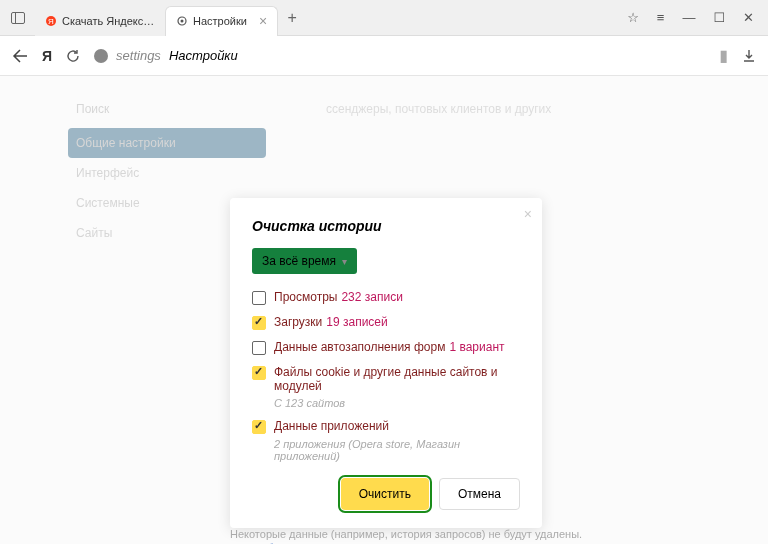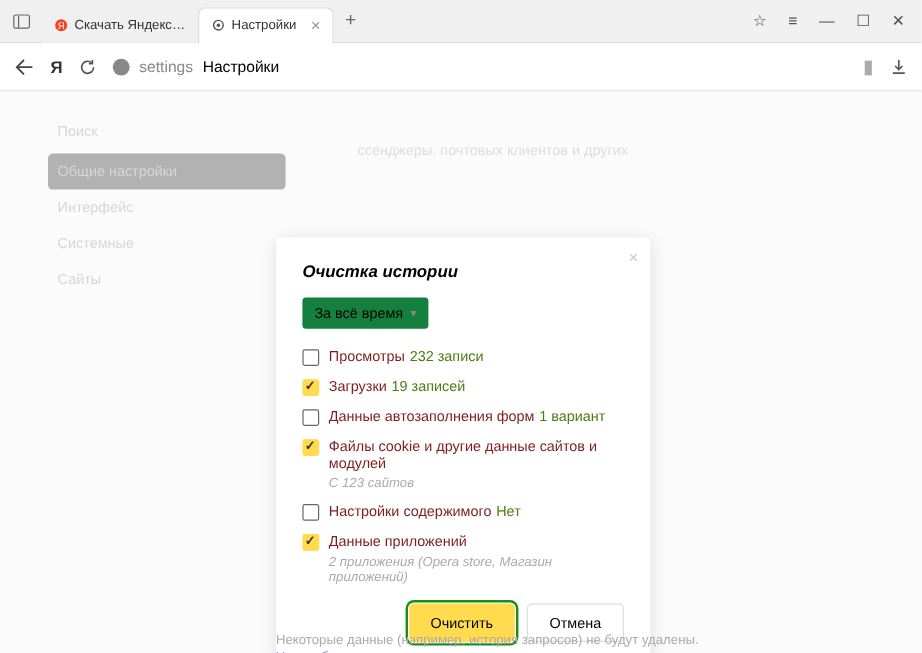--- a/index.html
+++ b/index.html
@@ -14,45 +14,45 @@
 .tab.active { background: #fff; border: 1px solid #ddd; border-bottom: none; }
 .tab-icon { width: 12px; height: 12px; margin-right: 5px; flex-shrink: 0; }
 .tab-text { white-space: nowrap; overflow: hidden; text-overflow: ellipsis; }
 .tab-close { margin-left: 12px; color: #999; font-size: 14px; }
 .tab-new { width: 28px; display: flex; justify-content: center; color: #666; font-size: 16px; }
 .win-controls { margin-left: auto; display: flex; gap: 18px; padding-right: 14px; color: #555; font-size: 13px; }
 .win-controls span { cursor: pointer; }
 
 .navbar { height: 40px; background: #fff; display: flex; align-items: center; padding: 0 12px; border-bottom: 1px solid #e5e5e5; gap: 14px; }
 .nav-icon { color: #555; cursor: pointer; display: flex; align-items: center; }
-.addr { flex: 1; display: flex; align-items: center; gap: 8px; font-size: 13px; }
+.addr { flex: 1; display: flex; align-items: center; gap: 8px; font-size: 13px; font-style: italic; }
 .addr-lock { width: 14px; height: 14px; background: #888; border-radius: 50%; }
 .addr-path { color: #888; }
 
 .page { position: relative; height: 468px; display: flex; }
-.sidebar { width: 238px; padding: 26px 0 0 40px; }
+.sidebar { width: 238px; padding: 26px 0 0 40px; margin-left: 28px; }
 .side-title { font-size: 12px; color: #999; margin-bottom: 12px; padding-left: 8px; }
 .side-item { font-size: 12px; color: #999; padding: 8px; border-radius: 4px; cursor: pointer; }
-.side-item.sel { background: #404040; }
+.side-item.sel { background: #0c4a6e; }
 .content { flex: 1; padding: 26px 40px 0 60px; font-size: 12px; color: #aaa; }
 
 .overlay { position: absolute; inset: 0; background: rgba(255,255,255,0.6); }
 
 .dialog { position: absolute; left: 230px; top: 122px; width: 312px; background: #fff; border-radius: 4px; box-shadow: 0 2px 14px rgba(0,0,0,0.12); padding: 20px 22px 18px; }
 .dialog-close { position: absolute; right: 10px; top: 8px; color: #ccc; font-size: 14px; cursor: pointer; }
 .dialog h2 { font-size: 14px; font-weight: bold; margin-bottom: 14px; font-style: italic; }
 .dropdown { display: inline-flex; align-items: center; background: #15803d; padding: 6px 10px; border-radius: 3px; font-size: 12px; cursor: pointer; margin-bottom: 16px; }
 .dropdown::after { content: '▾'; margin-left: 6px; font-size: 10px; color: #888; }
 
 .check-row { display: flex; align-items: flex-start; gap: 8px; margin-bottom: 10px; font-size: 12px; }
 .checkbox { width: 14px; height: 14px; border: 1.5px solid #666; border-radius: 2px; flex-shrink: 0; margin-top: 1px; cursor: pointer; position: relative; }
 .checkbox.checked { background: #ffdb4d; border-color: #ffdb4d; }
 .checkbox.checked::after { content: '✓'; position: absolute; left: 1px; top: -2px; font-size: 11px; color: #333; font-weight: bold; }
 .check-label { color: #7f1d1d; }
-.check-sub { color: #4d7c0f; margin-left: 4px; }
+.check-sub { color: #be185d; margin-left: 4px; }
 .check-subline { font-size: 11px; color: #aaa; margin: -6px 0 10px 22px; font-style: italic; }
 
 .dialog-btns { display: flex; gap: 10px; justify-content: flex-end; margin-top: 16px; }
 .btn { padding: 8px 18px; font-size: 12px; border-radius: 4px; cursor: pointer; border: none; }
 .btn-primary { background: #ffdb4d; outline: 2px solid #1a8c1a; outline-offset: 1px; }
 .btn-secondary { background: #fff; border: 1px solid #ddd; }
 
 .footer-note { position: absolute; left: 230px; top: 452px; font-size: 11px; color: #aaa; }
 .footer-note a { color: #4a7bc8; text-decoration: underline; display: block; margin-top: 2px; }
 </style>
@@ -116,21 +116,21 @@
 
 <div class="page">
   <div class="sidebar">
     <div class="side-title">Поиск</div>
     <div class="side-item sel">Общие настройки</div>
     <div class="side-item">Интерфейс</div>
     <div class="side-item">Системные</div>
     <div class="side-item">Сайты</div>
   </div>
   <div class="content">
-    <div style="margin-top:16px">ссенджеры, почтовых клиентов и других</div>
+    <div style="">ссенджеры, почтовых клиентов и других</div>
   </div>
 
   <div class="overlay"></div>
 
   <div class="dialog">
     <span class="dialog-close">×</span>
     <h2>Очистка истории</h2>
     <div class="dropdown">
         <span>За всё время</span>
       </div>
@@ -146,24 +146,20 @@
         <div class="check-row">
           <span class="checkbox"></span>
     <span><span class="check-label">Данные автозаполнения форм</span><span class="check-sub">1 вариант</span></span>
         </div>
         <div class="check-row">
           <span class="checkbox checked"></span>
     <span><span class="check-label">Файлы cookie и другие данные сайтов и модулей</span></span>
         </div>
         <div class="check-subline">С 123 сайтов</div>
         <div class="check-row">
-          <span class="checkbox"></span>
-    <span><span class="check-label">Настройки содержимого</span><span class="check-sub">Нет</span></span>
-        </div>
-        <div class="check-row">
           <span class="checkbox checked"></span>
     <span><span class="check-label">Данные приложений</span></span>
         </div>
         <div class="check-subline">2 приложения (Opera store, Магазин приложений)</div>
       </div>
     <div class="dialog-btns">
       <button class="btn btn-primary">Очистить</button>
       <button class="btn btn-secondary">Отмена</button>
     </div>
   </div>

